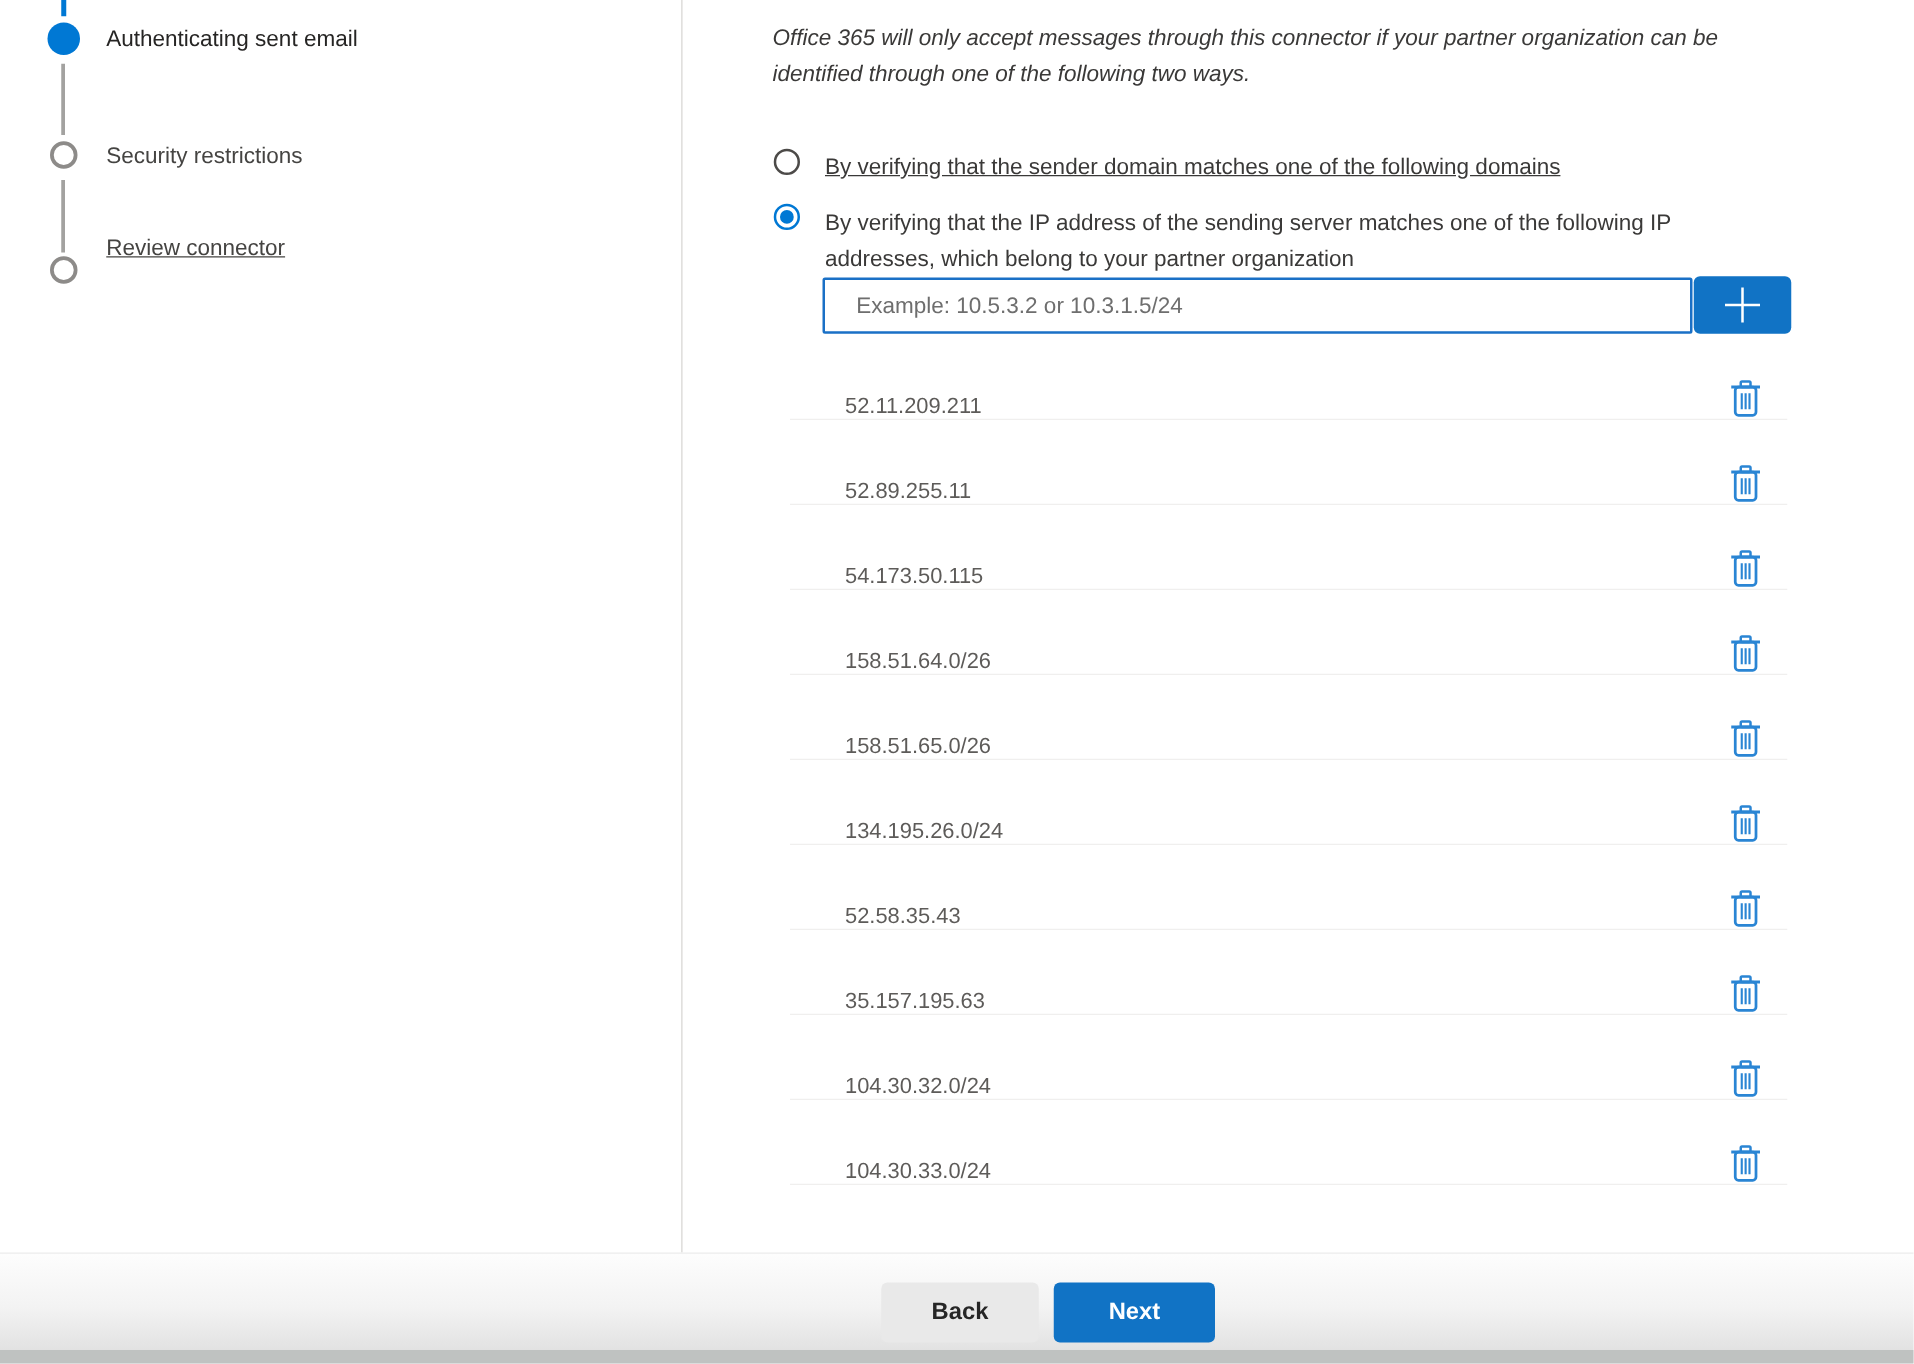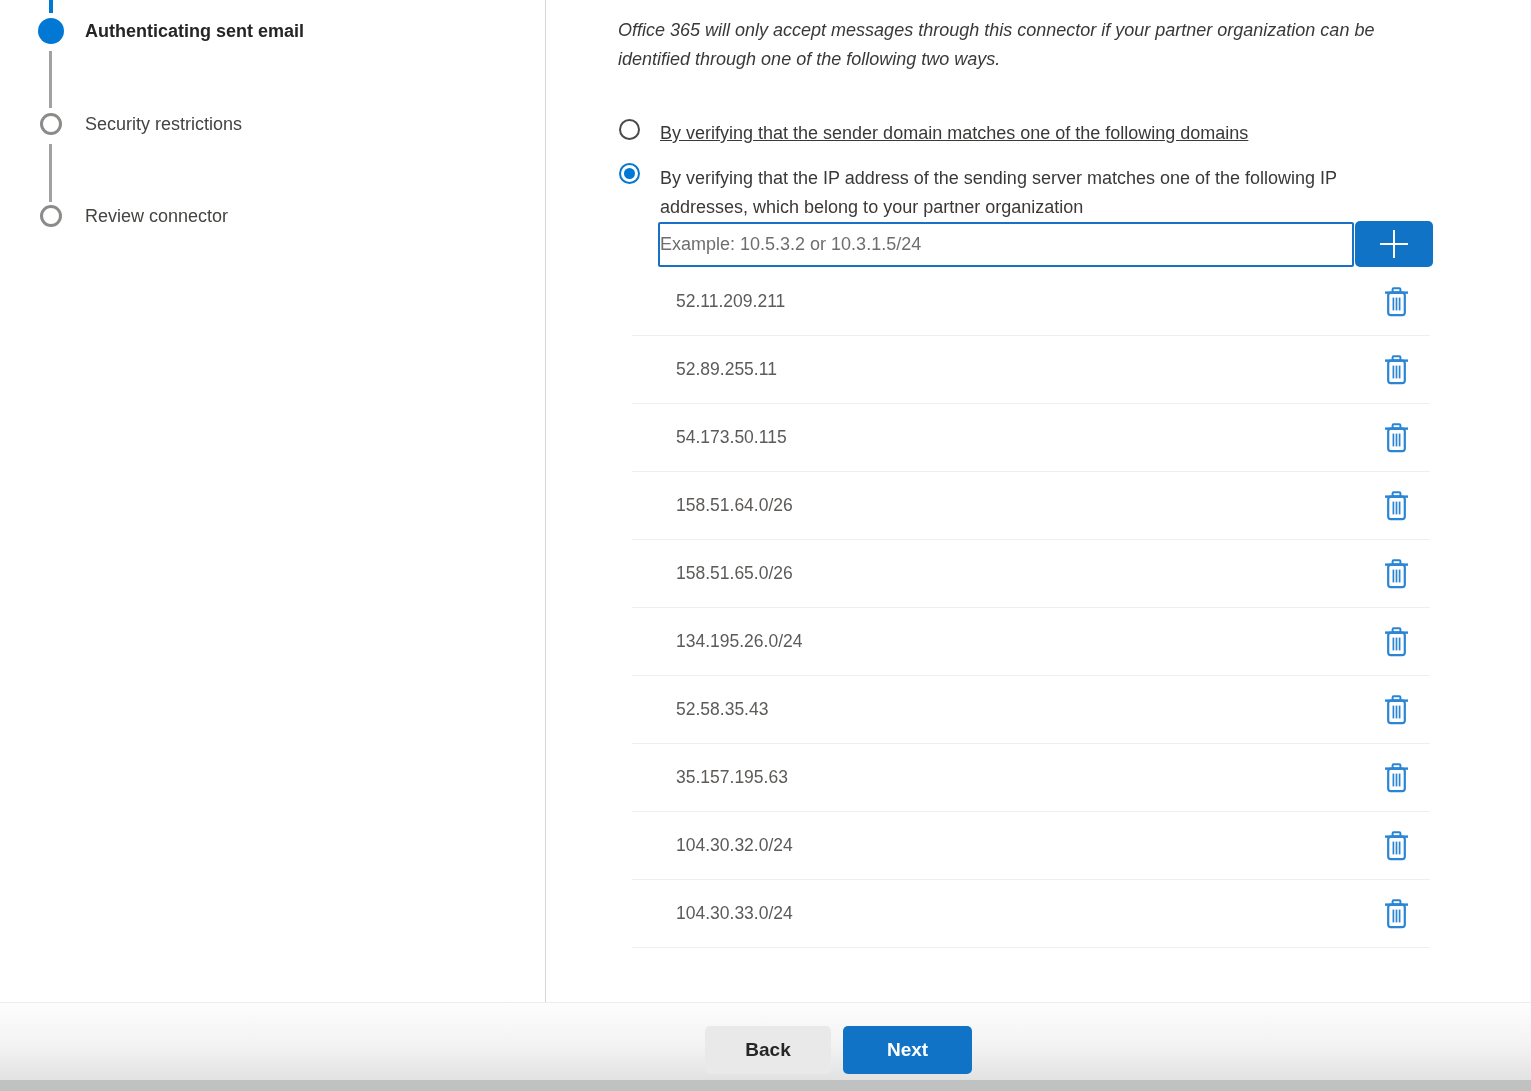--- a/index.html
+++ b/index.html
@@ -12,49 +12,49 @@
   .pane-divider{position:absolute;left:545px;top:0;width:1px;height:1002px;background:#d8d6d4;}
   .seg{position:absolute;left:49px;width:3px;background:#a3a2a0;}
   .seg-blue{left:49px;width:4px;top:0;height:13px;background:#0078d4;}
   .seg-1{top:51px;height:57px;}
   .seg-2{top:144px;height:58px;}
   .dot-active{position:absolute;left:38px;top:18px;width:26px;height:26px;border-radius:50%;background:#0078d4;}
   .dot-open{position:absolute;left:40px;width:16px;height:16px;border:3px solid #8d8b89;border-radius:50%;background:#fff;}
   .dot-2{top:113px;}
   .dot-3{top:205px;}
   .step-label{position:absolute;left:85px;font-size:18px;color:#454442;white-space:nowrap;line-height:20px;}
-  .step-label.active{font-weight:700;color:#262524;}
+  .step-label.active{font-weight:400;color:#262524;}
   .lbl-1{top:21px;}
   .lbl-2{top:114px;}
-  .lbl-3{top:206px;}
+  .lbl-3{top:188px;text-decoration:underline;}
   
   .intro{position:absolute;left:618px;top:16px;font-size:18px;line-height:28.5px;color:#3a3938;}
   .intro div{white-space:nowrap;font-style:italic;}
   .radio-circle{position:absolute;width:17px;height:17px;border:2.5px solid #4c4a48;border-radius:50%;background:#fff;cursor:pointer;}
   .radio-1{left:619px;top:119px;}
   .radio-2{left:619px;top:163px;border-color:#0078d4;}
   .radio-2 .radio-dot{position:absolute;left:3px;top:3px;width:11px;height:11px;border-radius:50%;background:#0078d4;}
   .radio-label{position:absolute;left:660px;font-size:18px;line-height:28.5px;color:#3a3938;cursor:default;}
   .radio-label div{white-space:nowrap;}
   .rlbl-1{top:119px;text-decoration:underline;}
   .rlbl-2{top:164px;}
   .ip-input{
     position:absolute;left:658px;top:222px;width:696px;height:45px;box-sizing:border-box;
-    border:2.4px solid #1a70c6;border-radius:2px;padding:0 0;font-size:18px;
+    border:2.4px solid #1a70c6;border-radius:2px;padding:0 25px;font-size:18px;
     font-family:"Liberation Sans",sans-serif;color:#333;outline:none;
   }
   .ip-input::placeholder{color:#6e6e6e;opacity:1;}
   .add-btn{
     position:absolute;left:1355px;top:221px;width:78px;height:46px;background:#1173c5;
     border:none;border-radius:5px;cursor:pointer;display:flex;align-items:center;justify-content:center;padding:0;
   }
   .ip-list{position:absolute;left:632px;top:268px;width:798px;height:734px;overflow:hidden;}
   .ip-row{
     height:68px;box-sizing:border-box;border-bottom:1px solid #f0efee;
-    display:flex;align-items:center;padding-left:44px;padding-right:20px;
+    display:flex;align-items:flex-end;padding-left:44px;padding-right:20px;
   }
   .ip-value{flex:1 1 auto;font-size:17.5px;color:#5d5b59;}
   .trash-btn{background:none;border:none;padding:0;margin:0;cursor:pointer;width:27px;height:32px;display:flex;align-items:center;justify-content:center;}
   
   .footer{
     position:absolute;left:0;top:1002px;width:1531px;height:78px;box-sizing:border-box;
     border-top:1px solid #ececec;
     background:linear-gradient(180deg,#fdfdfd 0%,#f3f3f3 55%,#e2e2e2 100%);
   }
   .btn{position:absolute;top:23px;height:48px;border:none;border-radius:5px;font-size:19px;font-weight:600;font-family:"Liberation Sans",sans-serif;cursor:pointer;text-align:center;}

